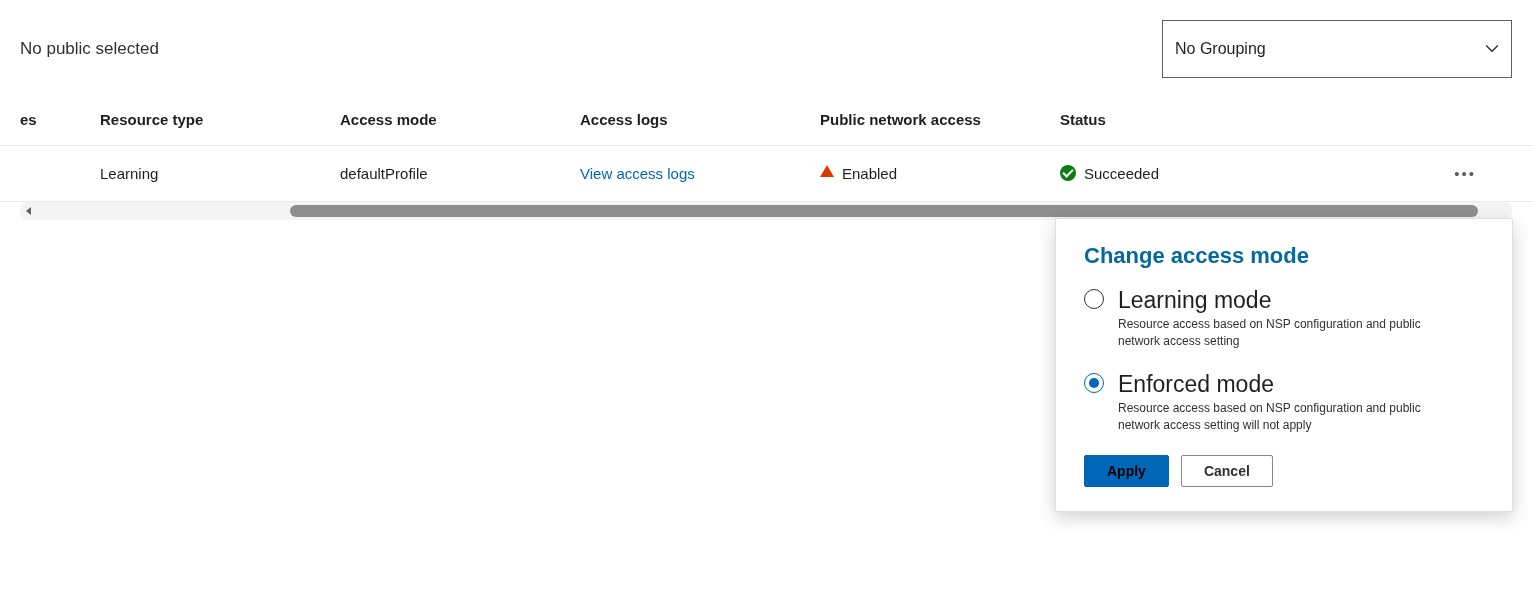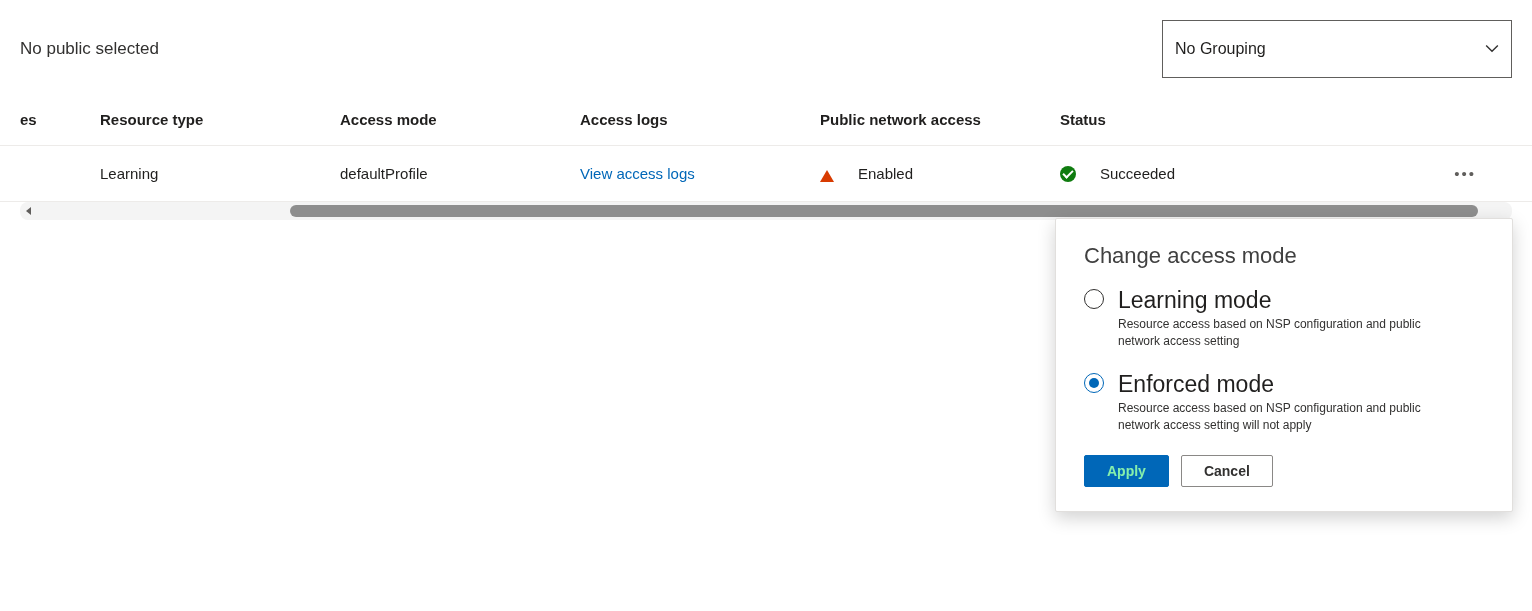--- a/index.html
+++ b/index.html
@@ -59,21 +59,21 @@
   }
   .table-row {
     border-bottom: 1px solid #edebe9;
     font-size: 15px;
     color: #201f1e;
     height: 56px;
   }
   .cell { white-space: nowrap; overflow: hidden; text-overflow: ellipsis; padding-right: 12px; }
   .cell.first { padding-left: 0; }
   .link { color: #0067b8; cursor: pointer; }
-  .status-cell, .pna-cell { display: flex; align-items: flex-end; gap: 24px; }
+  .status-cell, .pna-cell { display: flex; align-items: flex-start; gap: 8px; }
   .icon-warning {
     width: 0; height: 0;
     border-left: 7px solid transparent;
     border-right: 7px solid transparent;
     border-bottom: 12px solid #d83b01;
     position: relative;
     display: inline-block;
   }
   .icon-success {
     width: 16px; height: 16px; border-radius: 50%;
@@ -121,22 +121,22 @@
     width: 458px;
     background: #ffffff;
     border: 1px solid #e1dfdd;
     box-shadow: 0 6px 18px rgba(0,0,0,0.18);
     padding: 24px 28px 24px 28px;
     border-radius: 2px;
   }
   .popup h2 {
     margin: 0 0 18px 0;
     font-size: 22px;
-    font-weight: 400;
-    color: #404040;
+    font-weight: 700;
+    color: #0369a1;
   }
   .radio-option {
     display: flex;
     align-items: flex-start;
     gap: 14px;
     margin-bottom: 20px;
     cursor: pointer;
   }
   .radio-circle {
     width: 20px; height: 20px; border-radius: 50%;
@@ -168,21 +168,21 @@
   .popup-actions {
     display: flex; gap: 12px; margin-top: 6px;
   }
   .btn {
     height: 32px; padding: 0 22px;
     font-size: 14px; font-weight: 600;
     border-radius: 2px; cursor: pointer;
     display: inline-flex; align-items: center; justify-content: center;
   }
   .btn-primary {
-    background: #0067b8; color: #86efac; border: 1px solid #0067b8;
+    background: #0067b8; color: #000000; border: 1px solid #0067b8;
   }
   .btn-default {
     background: #fff; color: #323130; border: 1px solid #8a8886;
   }
 </style>
 </head>
 <body>
 
 <div class="topbar">
   <div class="selection-text">No public selected</div>

